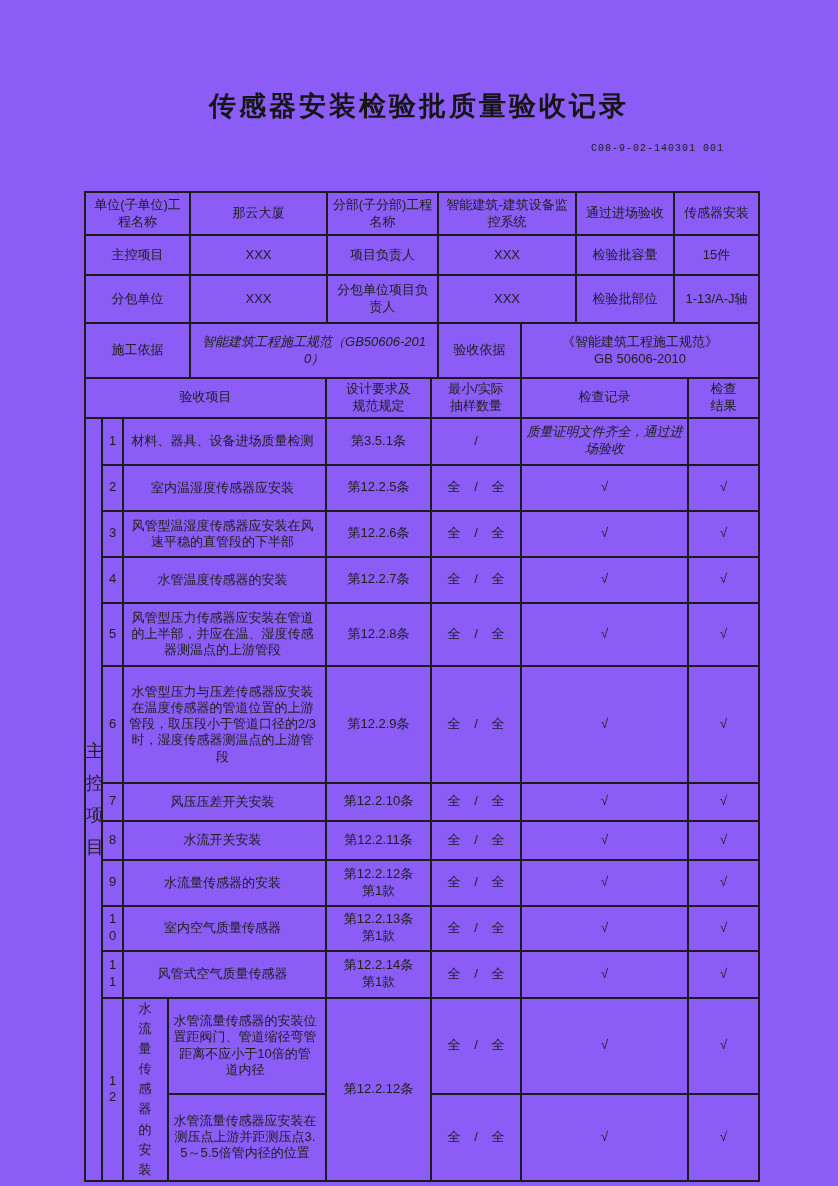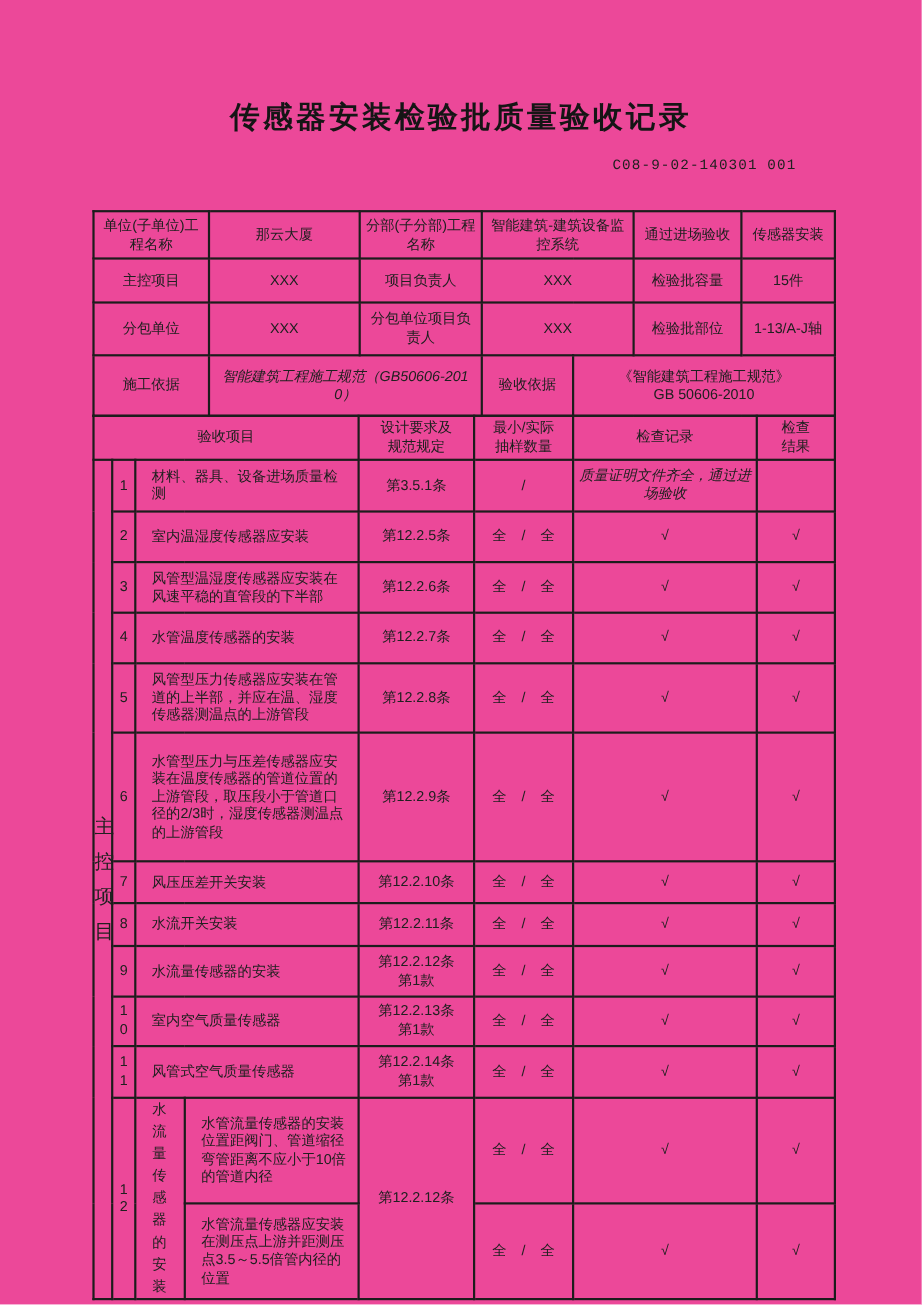--- a/index.html
+++ b/index.html
@@ -1,35 +1,35 @@
 <!DOCTYPE html>
 <html><head>
 <meta charset="utf-8">
 <style>
   html,body{margin:0;padding:0;background:#fff;}
   .page{
     position:relative;
     width:838px;height:1186px;
-    background:#ec4899;
+    background:#8b5cf6;
     color:#1e1e1e;
     font-family:"Liberation Sans","DejaVu Sans",sans-serif;
     overflow:hidden;
   }
   .doc-title{
     position:absolute;top:88px;left:0;width:838px;
     text-align:center;
     font-size:27px;font-weight:bold;letter-spacing:3px;
     color:#151515;
   }
   .form-code{
     position:absolute;top:143px;left:84px;width:674px;
     box-sizing:border-box;padding-right:34px;
     text-align:right;
     font-family:"Liberation Mono","DejaVu Sans Mono",monospace;
-    font-size:13px;letter-spacing:1px;color:#202020;
+    font-size:10px;letter-spacing:1px;color:#202020;
   }
   table{
     border-collapse:collapse;
     table-layout:fixed;
     width:674px;
   }
   .tbl-wrap{position:absolute;top:191px;left:84px;}
   td,th{
     border:2px solid #1c1c1c;
     font-size:13px;
@@ -37,21 +37,21 @@
     color:#202020;
     text-align:center;
     vertical-align:middle;
     padding:2px 3px;
     box-sizing:border-box;
     word-break:break-all;
     line-height:1.3;
   }
   .main-tbl{margin-top:-2px;border-radius:31px;}
   .pre{white-space:pre-line;}
-  .desc{text-align:left;padding-left:14px;padding-right:8px;line-height:1.25;}
+  .desc{text-align:center;padding-left:4px;padding-right:8px;line-height:1.25;}
   .ital{font-style:italic;}
   .samp{word-spacing:10px;}
   .strip-label{line-height:32px;padding:0;font-size:18px;}
   .group-label{letter-spacing:1px;line-height:1.55;padding:0 8px;}
   .check{font-size:13px;}
 </style>
 </head>
 <body>
 
 <div class="page">

